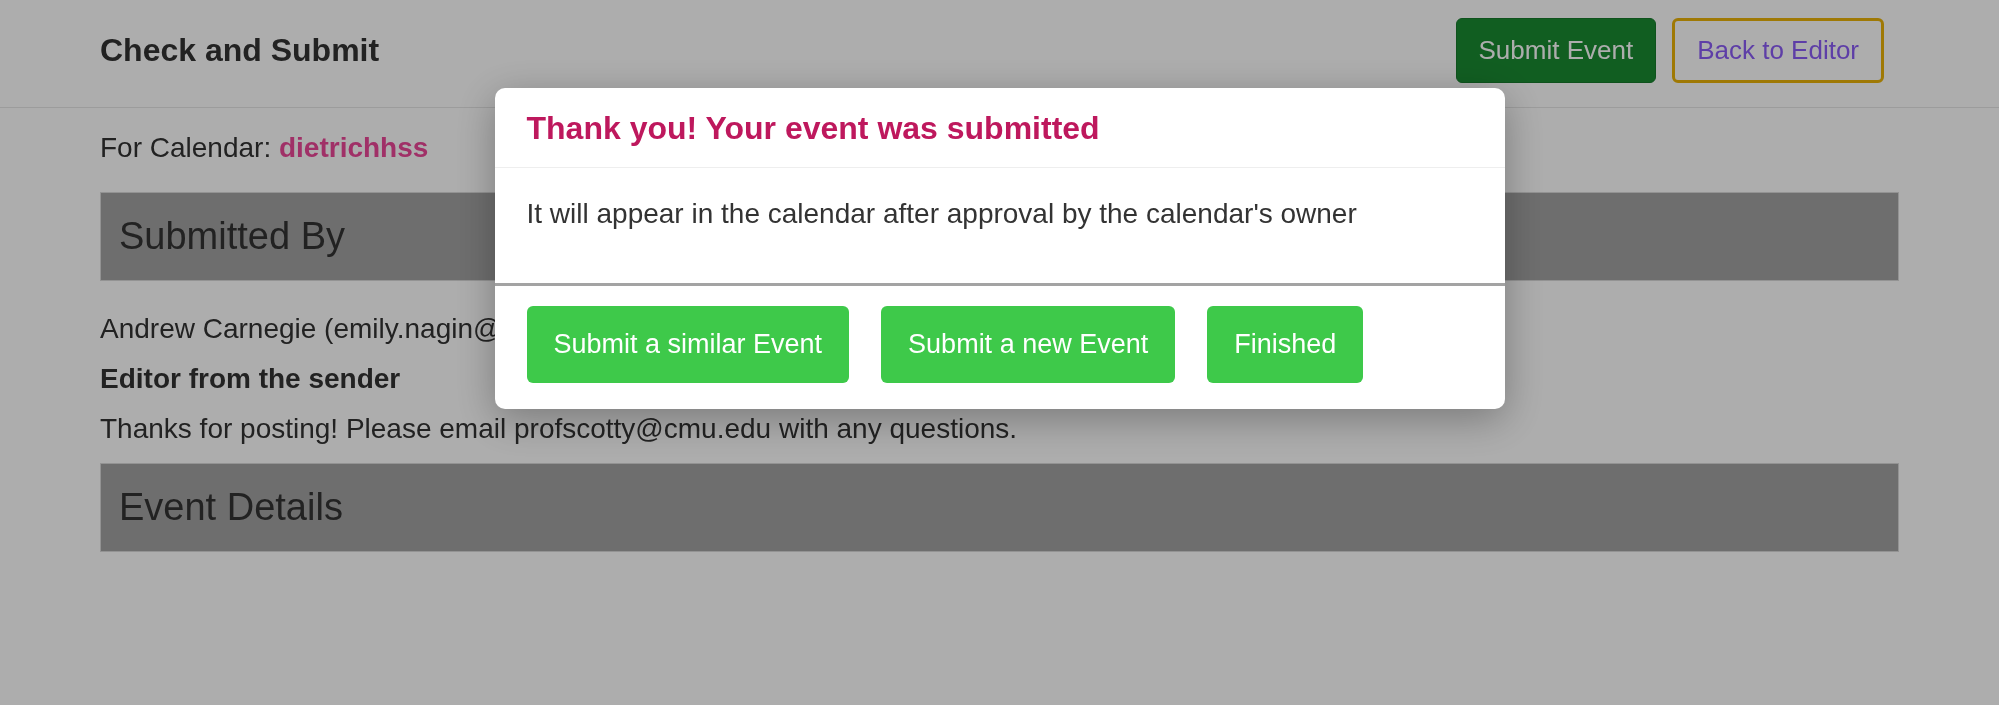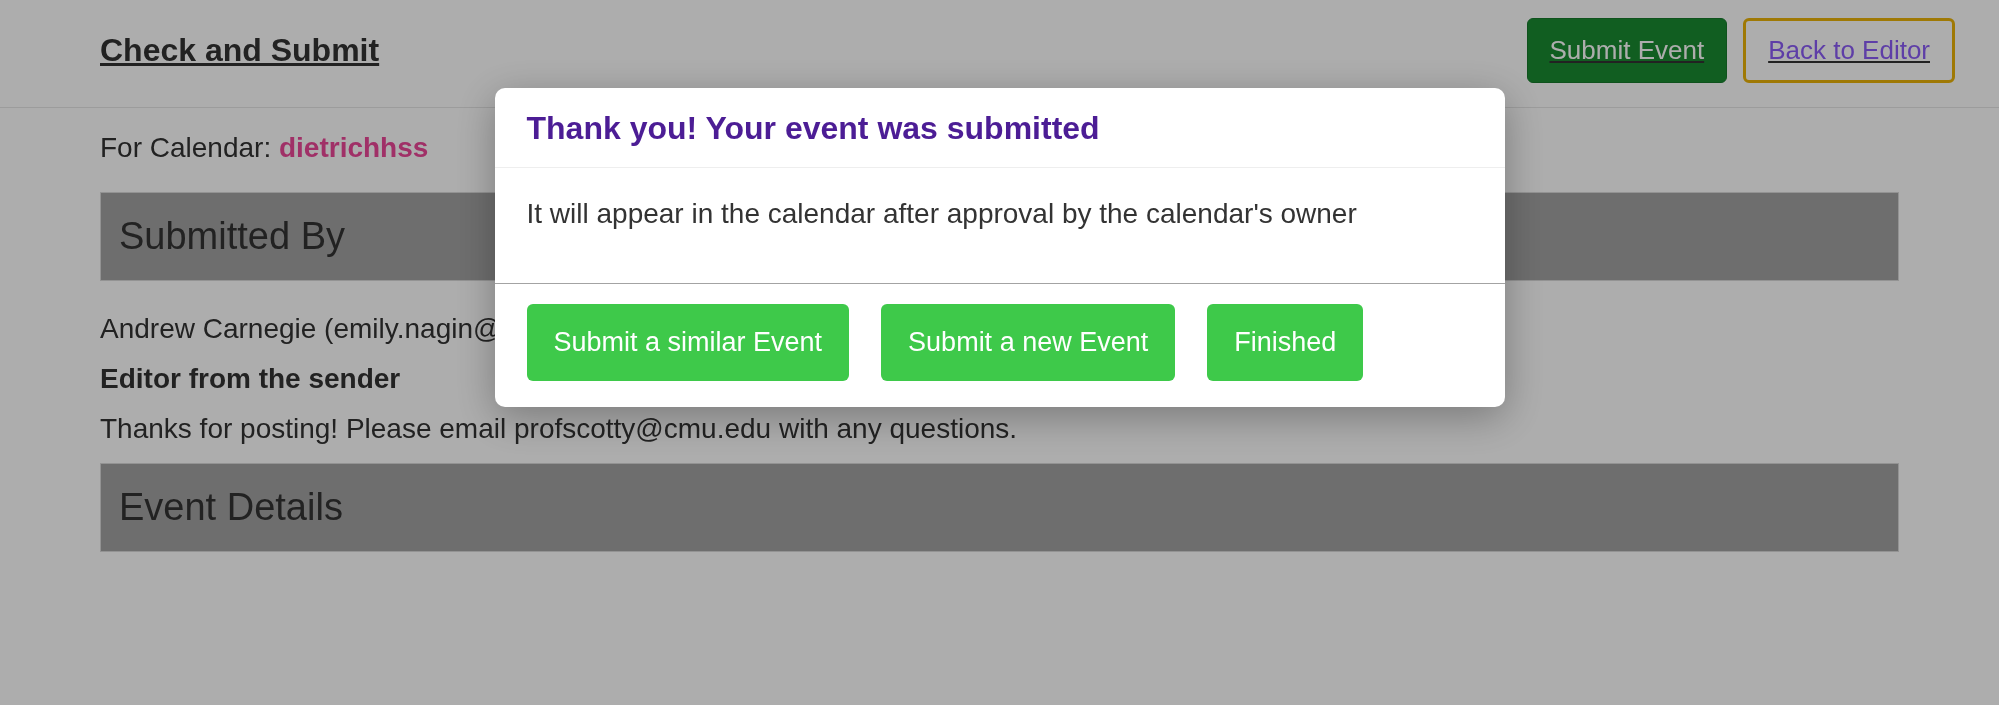--- a/index.html
+++ b/index.html
@@ -13,23 +13,22 @@
   }
 
   
   .page {
     padding: 0;
   }
   .topbar {
     display: flex;
     align-items: center;
     justify-content: space-between;
-    padding: 18px 44px 24px 100px;
+    padding: 18px 115px 24px 100px;
     border-bottom: 1px solid #e6e6e6;
-    text-decoration: underline;
   }
   .page-title {
     font-size: 32px;
     font-weight: 600;
     color: #333;
   }
   .top-buttons { display: flex; gap: 16px; }
   .btn {
     display: inline-block;
     padding: 14px 22px;
@@ -93,28 +92,28 @@
     box-shadow: 0 10px 40px rgba(0,0,0,0.3);
     overflow: hidden;
   }
   .modal-header {
     padding: 22px 32px 20px 32px;
     border-bottom: 1px solid #eee;
   }
   .modal-title {
     font-size: 32px;
     font-weight: 700;
-    color: #4c1d95;
+    color: #be185d;
   }
   .modal-body {
     padding: 26px 32px 48px 32px;
     font-size: 28px;
     color: #333;
     line-height: 1.45;
-    border-bottom: 1px solid #a3a3a3;
+    border-bottom: 3px solid #a3a3a3;
   }
   .modal-footer {
     padding: 20px 32px 26px 32px;
     display: flex;
     gap: 32px;
   }
   .btn-bright {
     background: #3ec94a;
     border-color: #35b440;
     color: #fff;

